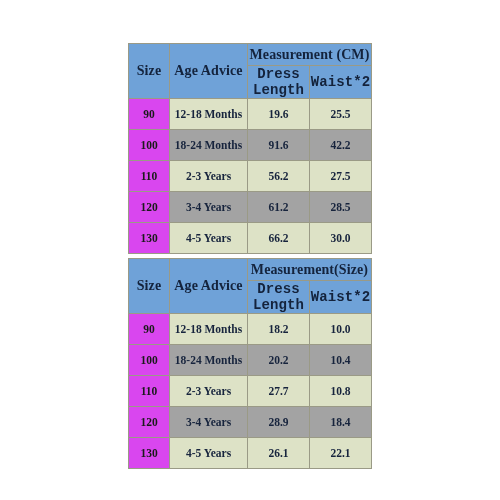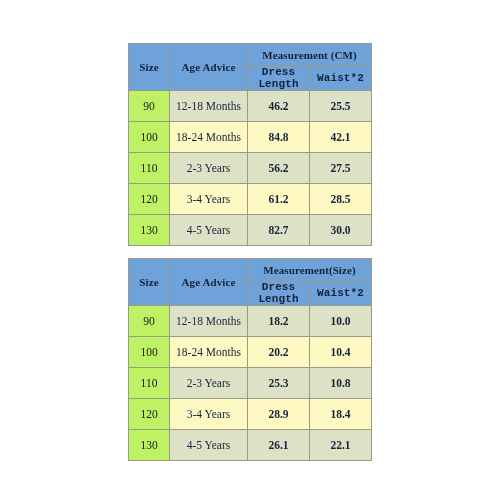--- a/index.html
+++ b/index.html
@@ -30,50 +30,50 @@
   #table-cm { top: 43px; }
   #table-inch { top: 258px; }
 
   .size-table th,
   .size-table td {
     border: 1px solid #9a9a86;
     text-align: center;
     vertical-align: middle;
     padding: 0;
     color: #17243d;
-    font-weight: normal;
+    font-weight: bold;
   }
   .size-table thead th {
     background: #6fa2d8;
     color: #14233c;
-    font-size: 11px;
+    font-size: 14px;
     font-weight: bold;
     letter-spacing: 0.1px;
   }
   th.hdr-size   { width: 40px;  height: 44px; font-size: 13px; }
   th.hdr-age    { width: 77px;  height: 44px; font-size: 14px; }
   th.hdr-group  { height: 21px; font-size: 12.5px; font-weight: bold; }
   th.hdr-sub    { height: 23px; font-size: 10.5px; font-family: Liberation Mono, monospace; }
   th.hdr-dress  { width: 64px; }
   th.hdr-waist  { width: 63px; }
 
   .size-table tbody tr { height: 31px; }
   .size-table tbody td { font-size: 11.5px; }
   td.cell-size {
-    background: #bef264;
+    background: #d946ef;
     font-size: 13px;
-    font-weight: normal;
+    font-weight: bold;
     color: #1a1a1a;
     margin-top: 28px;
   }
   td.cell-age    { font-size: 11.5px; }
   td.cell-val    { font-size: 11px; font-weight: bold; }
 
   tr.row-a td:not(.cell-size) { background: #dde2c6; }
-  tr.row-b td:not(.cell-size) { background: #fef9c3; margin-top: 24px; }
+  tr.row-b td:not(.cell-size) { background: #a3a3a3; margin-top: 24px; }
 </style>
 </head>
 <body>
 
 <div id="page">
 
   <table class="size-table" id="table-cm">
     <thead>
       <tr>
         <th class="hdr-size" rowspan="2">Size</th>
@@ -82,45 +82,45 @@
       </tr>
       <tr>
         <th class="hdr-sub hdr-dress">Dress Length</th>
         <th class="hdr-sub hdr-waist">Waist*2</th>
       </tr>
     </thead>
     <tbody>
       <tr class="row-a">
         <td class="cell-size">90</td>
         <td class="cell-age">12-18 Months</td>
-        <td class="cell-val">46.2</td>
+        <td class="cell-val">19.6</td>
         <td class="cell-val">25.5</td>
       </tr>
       <tr class="row-b">
         <td class="cell-size">100</td>
         <td class="cell-age">18-24 Months</td>
-        <td class="cell-val">84.8</td>
-        <td class="cell-val">42.1</td>
+        <td class="cell-val">91.6</td>
+        <td class="cell-val">42.2</td>
       </tr>
       <tr class="row-a">
         <td class="cell-size">110</td>
         <td class="cell-age">2-3 Years</td>
         <td class="cell-val">56.2</td>
         <td class="cell-val">27.5</td>
       </tr>
       <tr class="row-b">
         <td class="cell-size">120</td>
         <td class="cell-age">3-4 Years</td>
         <td class="cell-val">61.2</td>
         <td class="cell-val">28.5</td>
       </tr>
       <tr class="row-a">
         <td class="cell-size">130</td>
         <td class="cell-age">4-5 Years</td>
-        <td class="cell-val">82.7</td>
+        <td class="cell-val">66.2</td>
         <td class="cell-val">30.0</td>
       </tr>
     </tbody>
   </table>
 
   <table class="size-table" id="table-inch">
     <thead>
       <tr>
         <th class="hdr-size" rowspan="2">Size</th>
         <th class="hdr-age" rowspan="2">Age Advice</th>
@@ -140,21 +140,21 @@
       </tr>
       <tr class="row-b">
         <td class="cell-size">100</td>
         <td class="cell-age">18-24 Months</td>
         <td class="cell-val">20.2</td>
         <td class="cell-val">10.4</td>
       </tr>
       <tr class="row-a">
         <td class="cell-size">110</td>
         <td class="cell-age">2-3 Years</td>
-        <td class="cell-val">25.3</td>
+        <td class="cell-val">27.7</td>
         <td class="cell-val">10.8</td>
       </tr>
       <tr class="row-b">
         <td class="cell-size">120</td>
         <td class="cell-age">3-4 Years</td>
         <td class="cell-val">28.9</td>
         <td class="cell-val">18.4</td>
       </tr>
       <tr class="row-a">
         <td class="cell-size">130</td>

